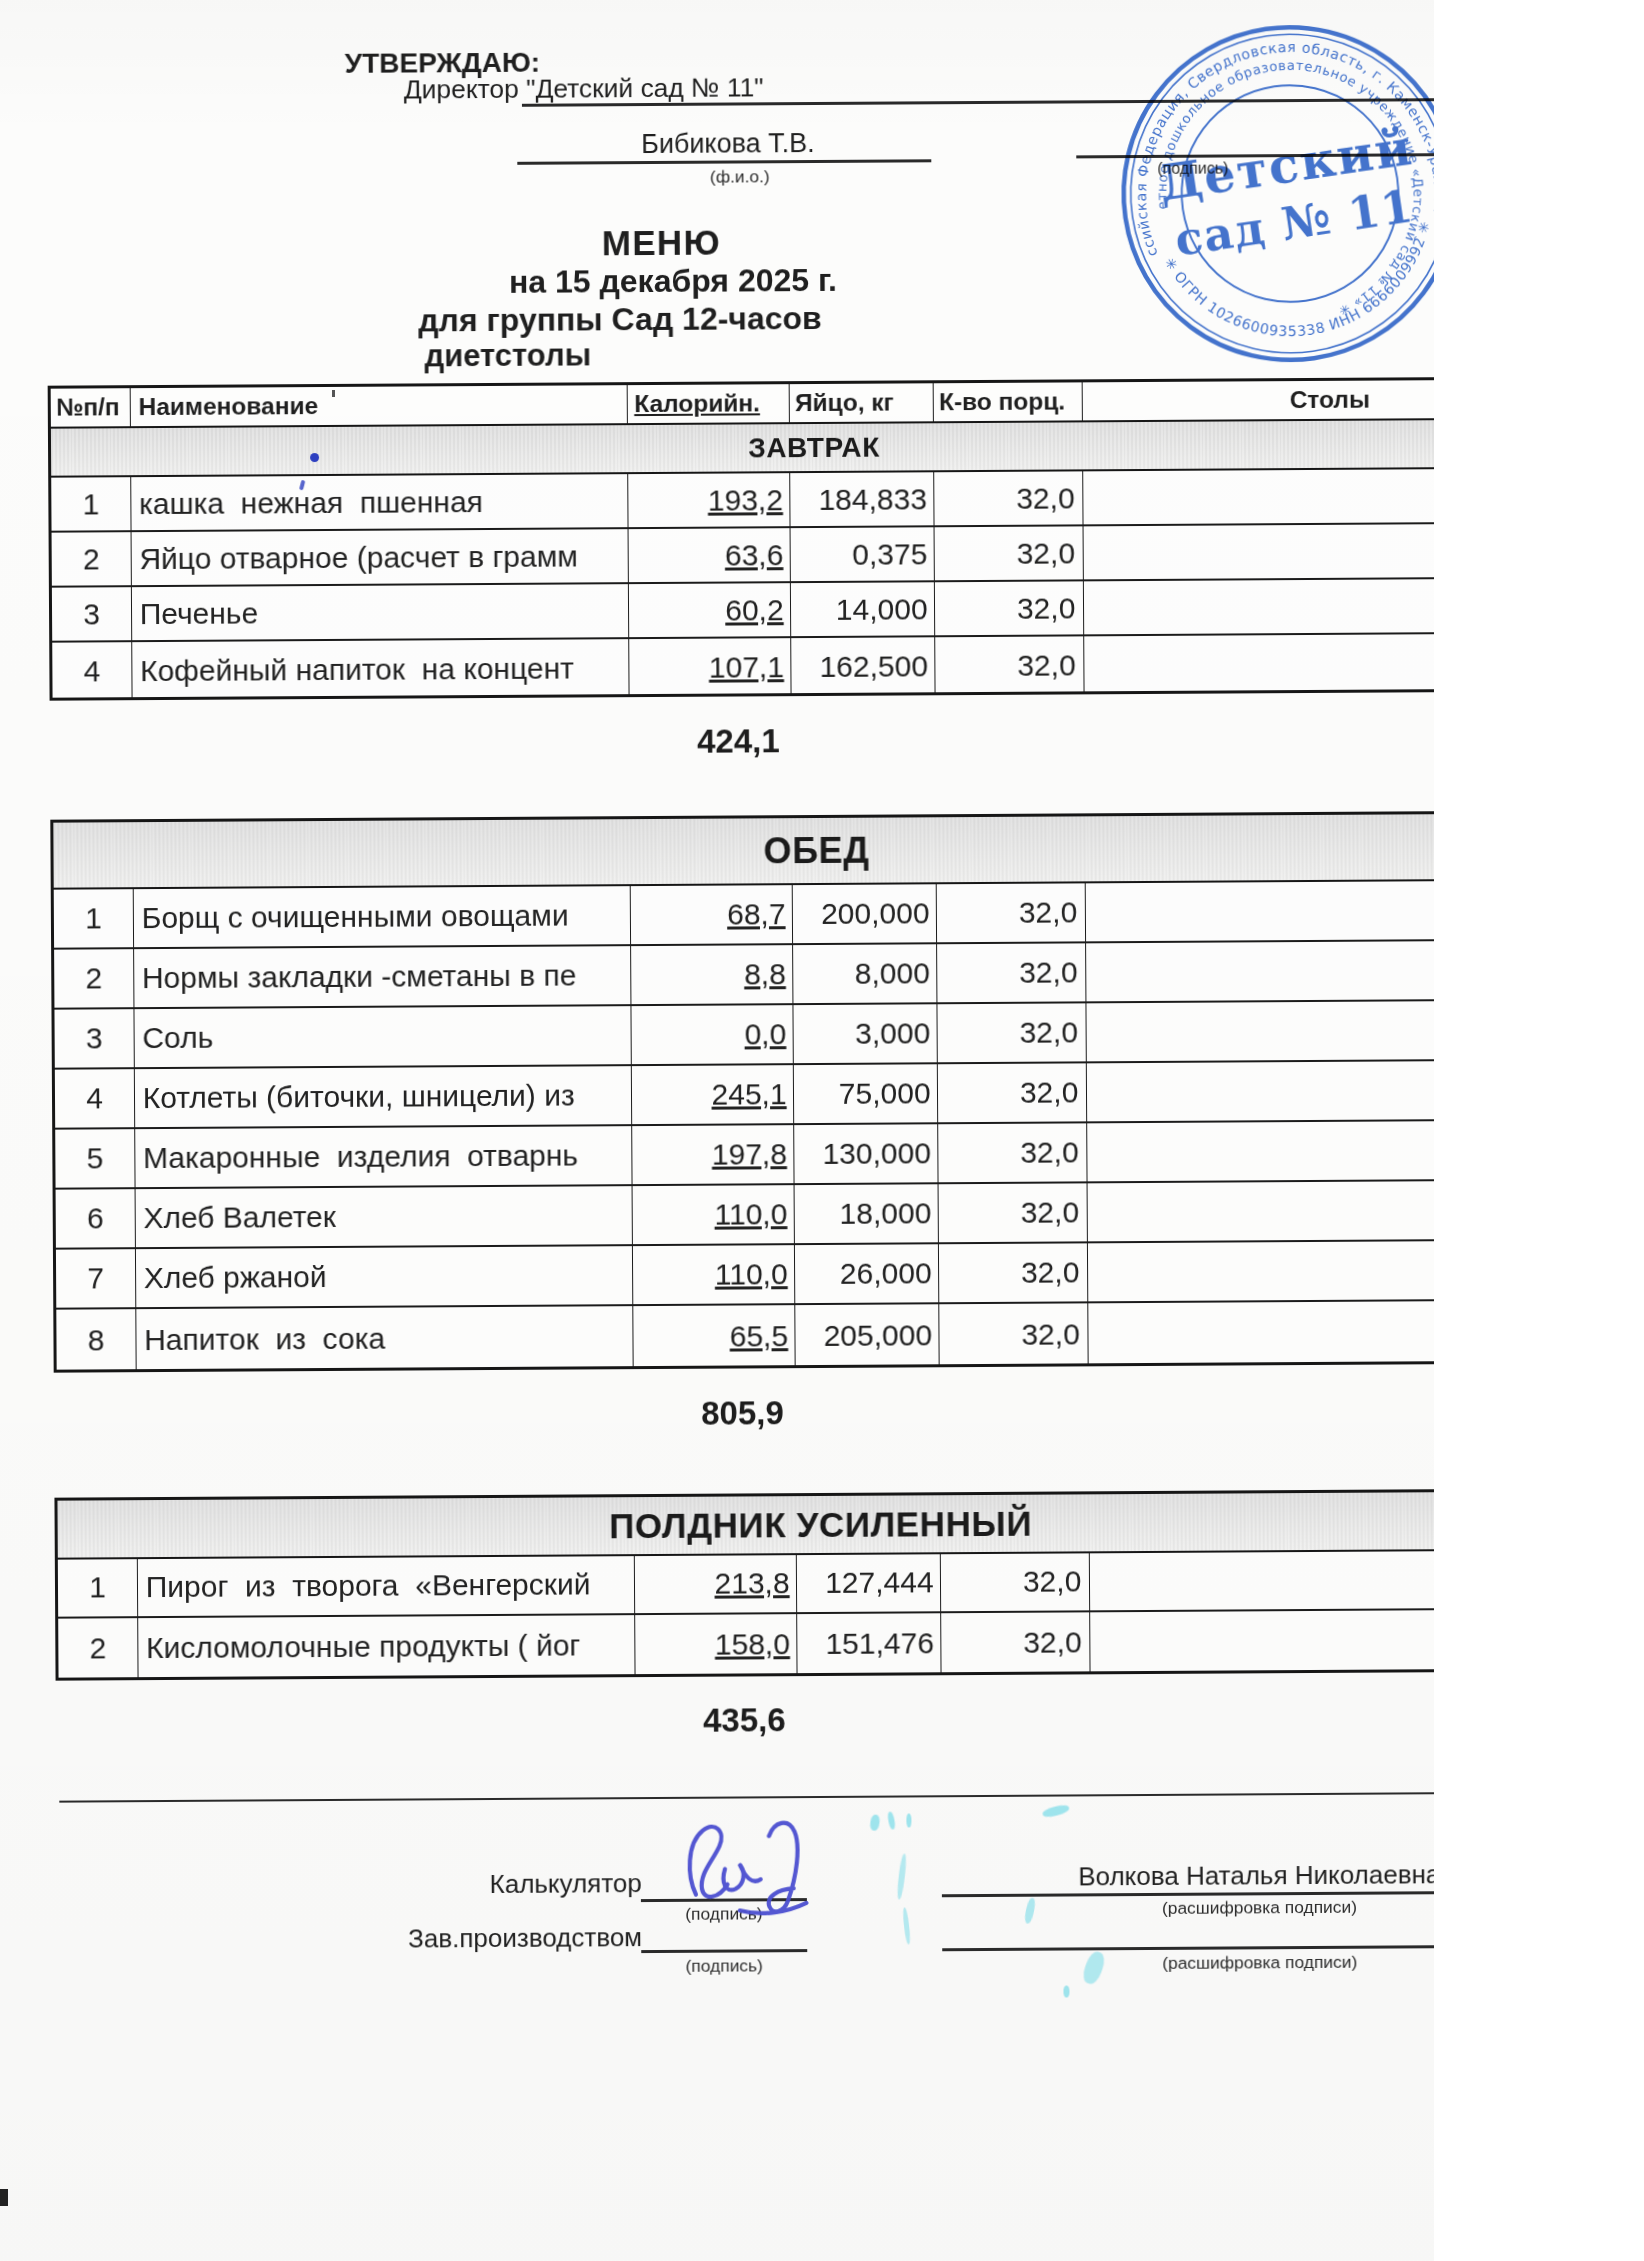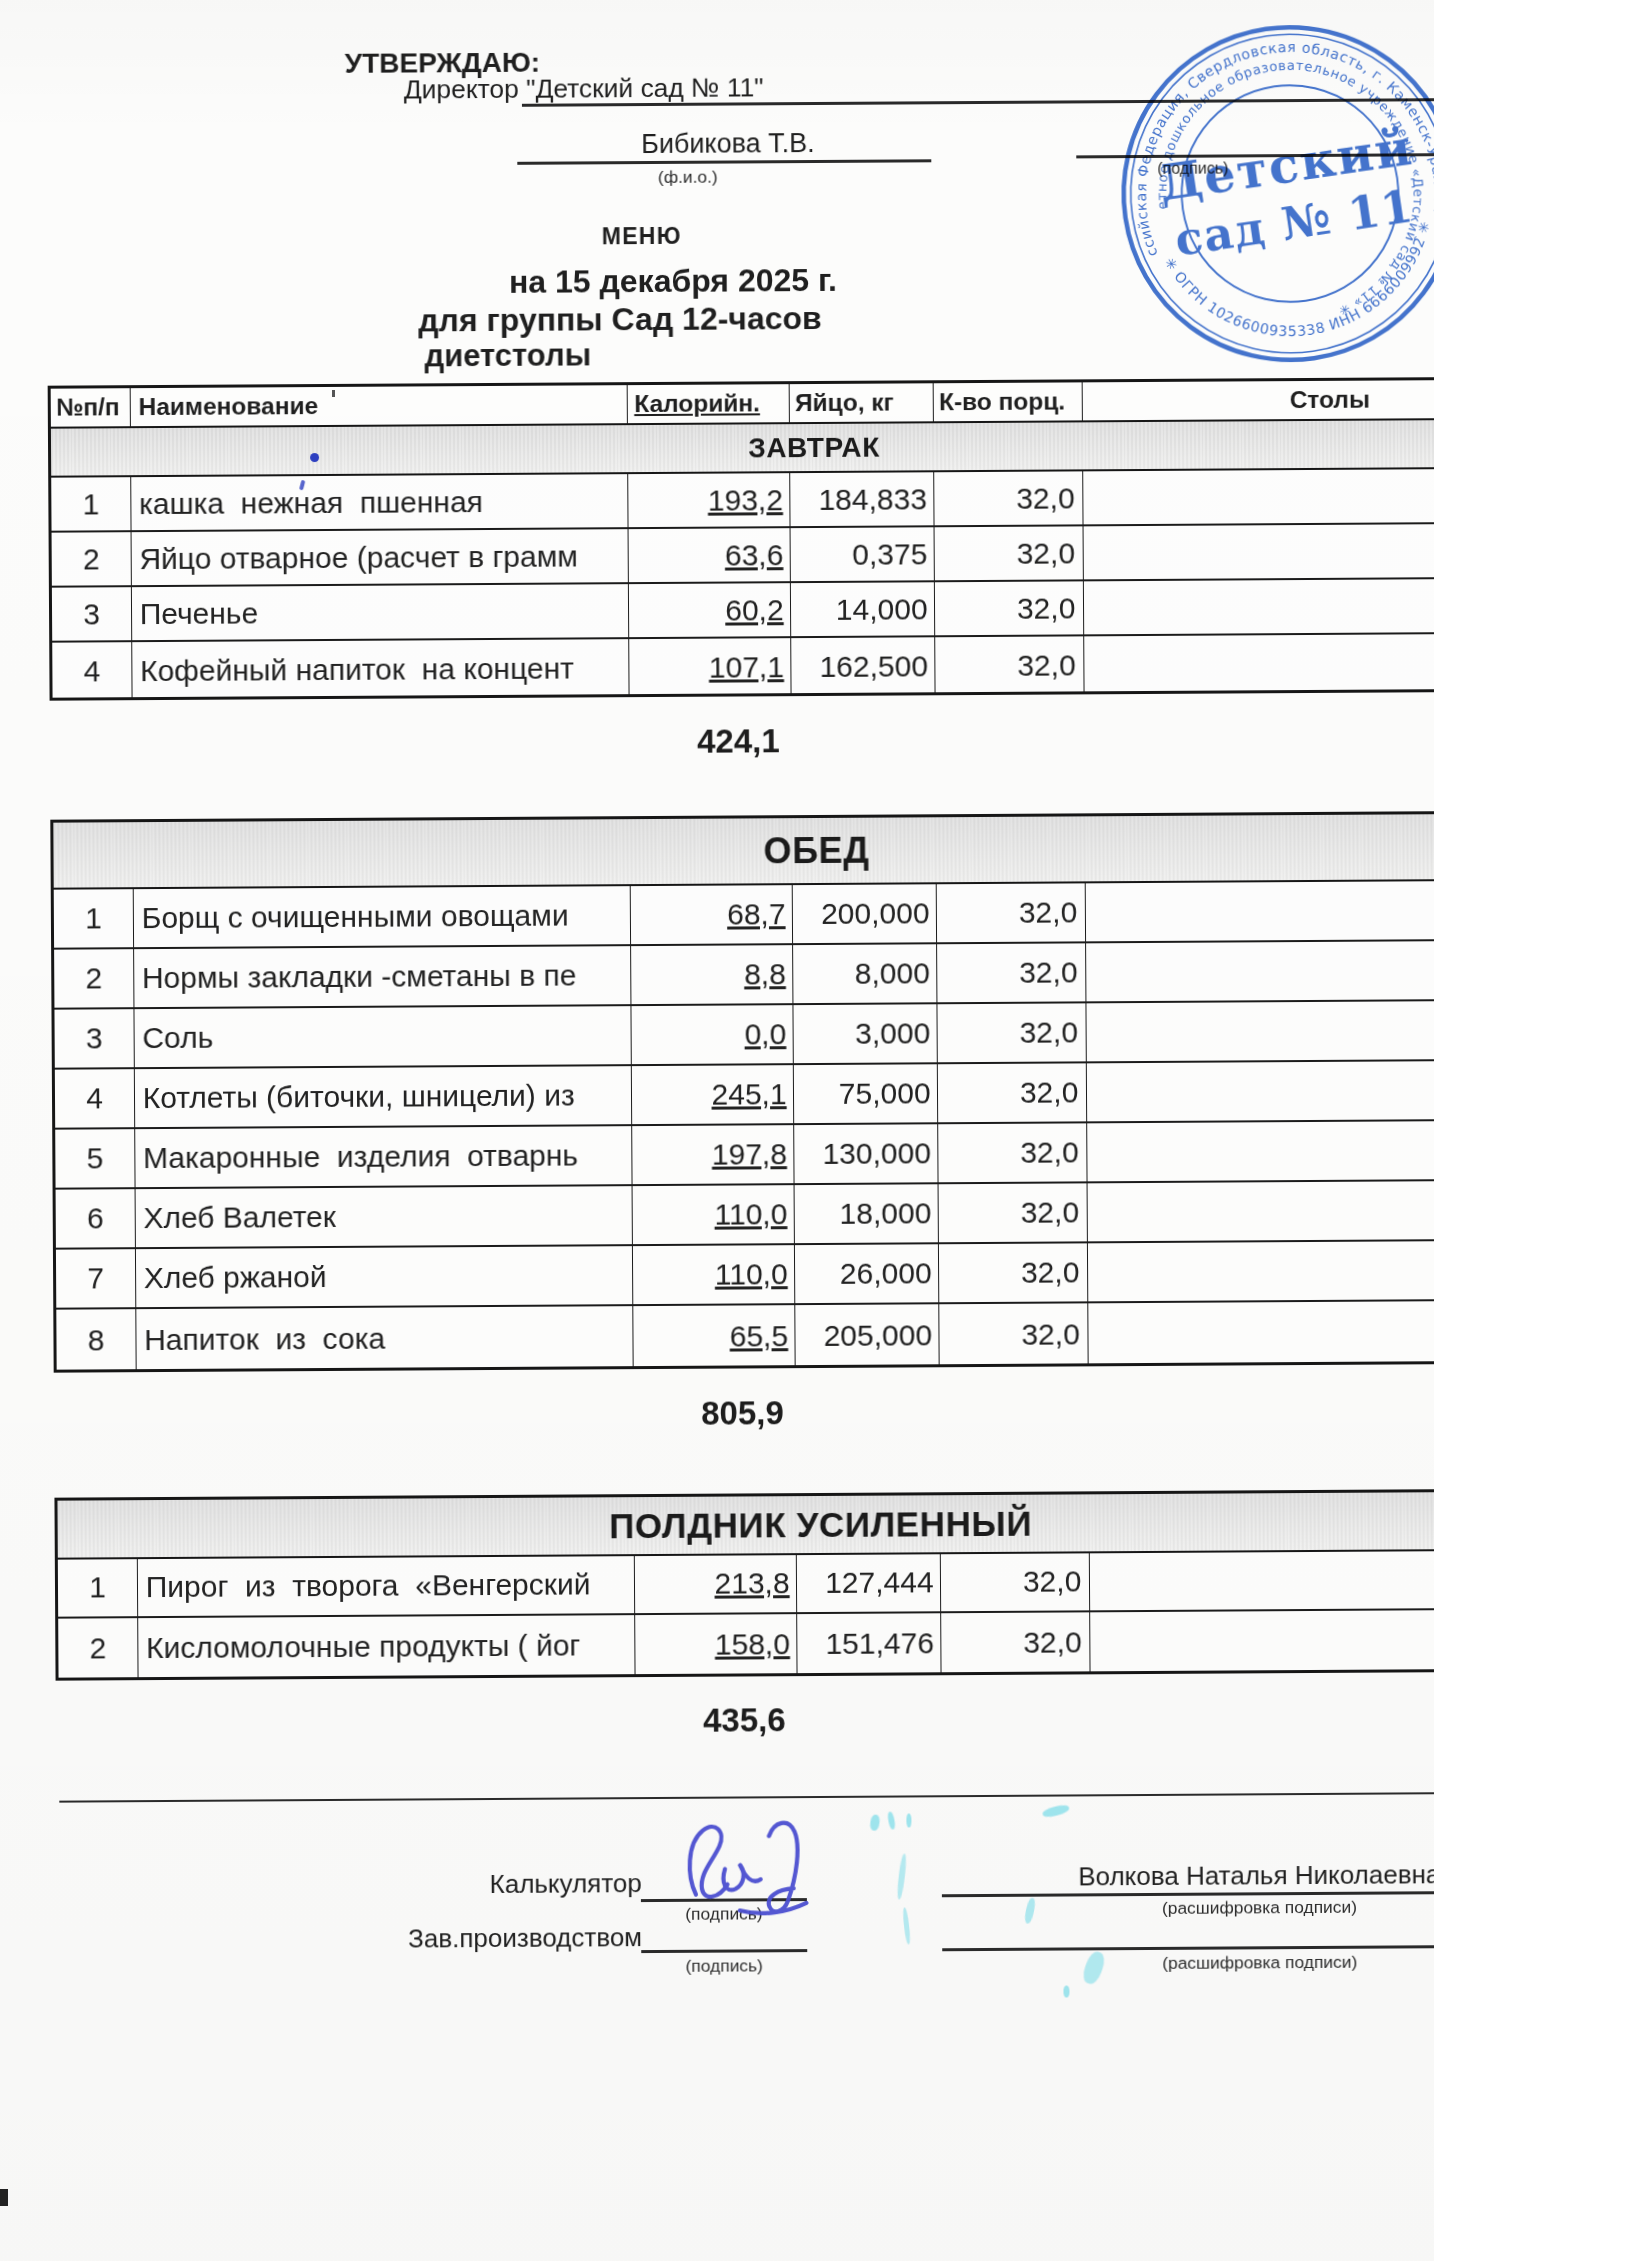--- a/index.html
+++ b/index.html
@@ -60,21 +60,21 @@
 
 <div class="page">
   <div class="tilt">
 
     <div class="abs" style="left:351px;top:45px;font-size:28px;font-weight:bold;">УТВЕРЖДАЮ:</div>
     <div class="abs" style="left:410px;top:72px;font-size:26.4px;">Директор "Детский сад № 11"</div>
     <div class="hline" style="left:528px;top:102px;width:1042px;"></div>
 
     <div class="abs" style="left:647px;top:128px;font-size:27px;">Бибикова Т.В.</div>
     <div class="hline" style="left:523px;top:160px;width:414px;"></div>
-    <div class="abs cap" style="left:616px;top:166px;width:155px;">(ф.и.о.)</div>
+    <div class="abs cap" style="left:668px;top:166px;width:155px;">(ф.и.о.)</div>
 
     <div class="hline" style="left:1082px;top:157px;width:490px;"></div>
     <div class="abs cap" style="left:1134px;top:162px;width:129px;font-size:16px;">(подпись)</div>
 
     <svg class="stamp" style="left:1115px;top:16px;width:361px;height:361px;" viewBox="0 0 560 560">
       <defs>
         <path id="arcTop" d="M 63 340 A 224 224 0 1 1 497 340"></path>
         <path id="arcMid" d="M 88 280 a 192 192 0 1 1 384 0 a 192 192 0 1 1 -384 0"></path>
         <path id="arcBot" d="M 68 345 A 222 222 0 0 0 492 345"></path>
       </defs>
@@ -89,21 +89,21 @@
           <textPath href="#arcMid" startOffset="25%">муниципальное бюджетное дошкольное образовательное учреждение «Детский сад № 11» ✳</textPath>
         </text>
         <text class="ring" font-size="22" text-anchor="middle">
           <textPath href="#arcBot" startOffset="50%">✳  ОГРН 1026600935338     ИНН 6666009992  ✳</textPath>
         </text>
         <text class="cent" x="280" y="262" font-size="76" letter-spacing="3">Детский</text>
         <text class="cent" x="280" y="350" font-size="70" letter-spacing="2">сад № 11</text>
       </g>
     </svg>
 
-    <div class="abs" style="left:607px;top:222px;font-size:23px;font-weight:bold;letter-spacing:1.3px;">МЕНЮ</div>
+    <div class="abs" style="left:607px;top:222px;font-size:35px;font-weight:bold;letter-spacing:1.3px;">МЕНЮ</div>
     <div class="abs" style="left:514px;top:262px;font-size:32px;font-weight:bold;">на 15 декабря 2025 г.</div>
     <div class="abs" style="left:423px;top:300px;font-size:32px;font-weight:bold;">для группы Сад 12-часов</div>
     <div class="abs" style="left:429px;top:336px;font-size:31px;font-weight:bold;">диетстолы</div>
 
     <div class="tbl" style="top:381px;--rh:55px;">
       <div class="thead">
         <div class="cell c1" style="justify-content:flex-start;padding-left:5.2px;">№п/п</div>
         <div class="cell c2">Наименование</div>
         <div class="cell c3" style="justify-content:flex-start;padding-left:6.4px;">Калорийн.</div>
         <div class="cell c4" style="justify-content:flex-start;padding-left:5.2px;">Яйцо, кг</div>

